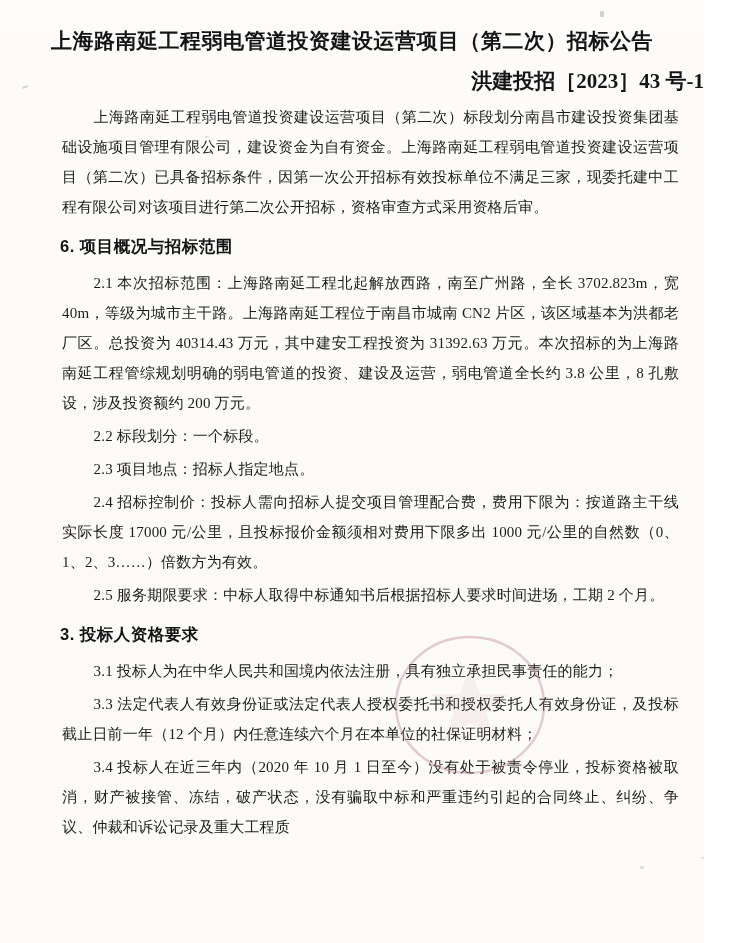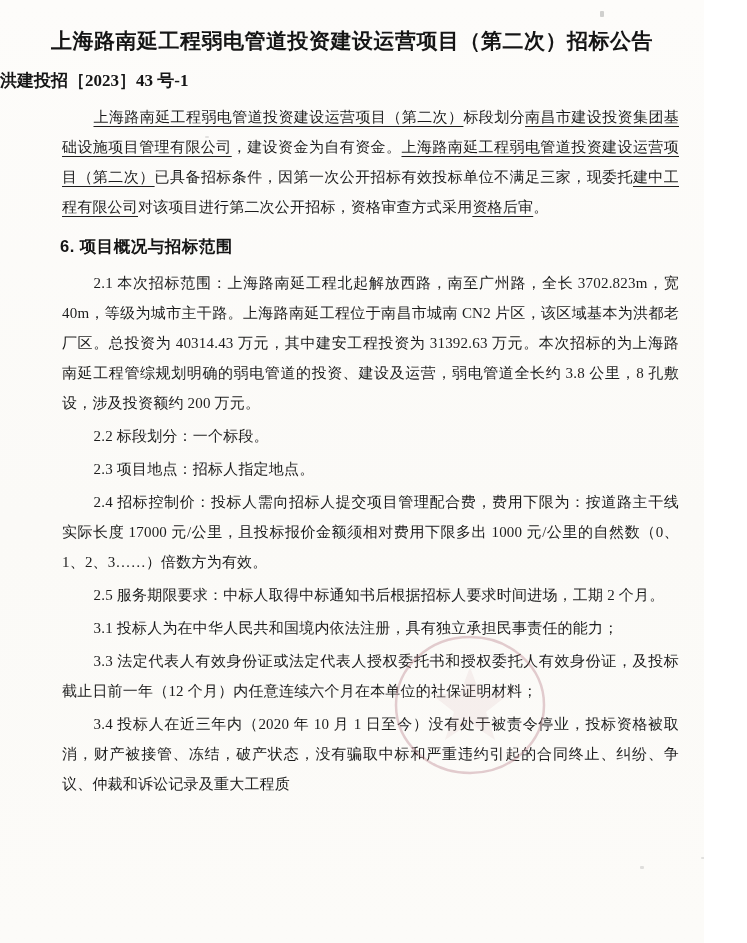--- a/index.html
+++ b/index.html
@@ -22,22 +22,22 @@
     text-align: center;
     font-size: 21px;
     line-height: 26px;
     font-weight: 700;
     letter-spacing: 0.5px;
     color: #151515;
   }
 
   .docnum {
     margin: 16px 0 0 0;
-    text-align: left;
-    font-size: 17px;
+    text-align: right;
+    font-size: 21px;
     line-height: 22px;
     font-weight: 700;
     color: #151515;
   }
 
   .doc-body {
     position: relative;
     margin: 10px 25px 0 62px;
   }
 
@@ -55,21 +55,20 @@
     margin: 0 0 3px 0;
     font-size: 15px;
     line-height: 30px;
     text-align: justify;
     text-indent: 2.1em;
     color: #1c1c1c;
     letter-spacing: 0.2px;
   }
 
   .uline {
-    text-decoration: underline;
     text-decoration-thickness: 1.3px;
     text-underline-offset: 4px;
   }
 
   .stamp {
     position: absolute;
     left: 390px;
     top: 630px;
     width: 160px;
     height: 150px;
@@ -98,20 +97,21 @@
   <div class="docnum">洪建投招［2023］43 号-1</div>
 
   <div class="doc-body">
       <p class="para"><span class="uline">上海路南延工程弱电管道投资建设运营项目（第二次）</span><span>标段划分</span><span class="uline">南昌市建设投资集团基础设施项目管理有限公司</span><span>，建设资金为自有资金。</span><span class="uline">上海路南延工程弱电管道投资建设运营项目（第二次）</span><span>已具备招标条件，因第一次公开招标有效投标单位不满足三家，现委托</span><span class="uline">建中工程有限公司</span><span>对该项目进行第二次公开招标，资格审查方式采用</span><span class="uline">资格后审</span><span>。</span></p>
       <div class="section-heading">6. 项目概况与招标范围</div>
       <p class="para"><span>2.1 本次招标范围：上海路南延工程北起解放西路，南至广州路，全长 3702.823m，宽 40m，等级为城市主干路。上海路南延工程位于南昌市城南 CN2 片区，该区域基本为洪都老厂区。总投资为 40314.43 万元，其中建安工程投资为 31392.63 万元。本次招标的为上海路南延工程管综规划明确的弱电管道的投资、建设及运营，弱电管道全长约 3.8 公里，8 孔敷设，涉及投资额约 200 万元。</span></p>
       <p class="para"><span>2.2 标段划分：一个标段。</span></p>
       <p class="para"><span>2.3 项目地点：招标人指定地点。</span></p>
       <p class="para"><span>2.4 招标控制价：投标人需向招标人提交项目管理配合费，费用下限为：按道路主干线实际长度 17000 元/公里，且投标报价金额须相对费用下限多出 1000 元/公里的自然数（0、1、2、3……）倍数方为有效。</span></p>
       <p class="para"><span>2.5 服务期限要求：中标人取得中标通知书后根据招标人要求时间进场，工期 2 个月。</span></p>
+      <div class="section-heading">3. 投标人资格要求</div>
       <p class="para"><span>3.1 投标人为在中华人民共和国境内依法注册，具有独立承担民事责任的能力；</span></p>
       <p class="para"><span>3.3 法定代表人有效身份证或法定代表人授权委托书和授权委托人有效身份证，及投标截止日前一年（12 个月）内任意连续六个月在本单位的社保证明材料；</span></p>
       <p class="para"><span>3.4 投标人在近三年内（2020 年 10 月 1 日至今）没有处于被责令停业，投标资格被取消，财产被接管、冻结，破产状态，没有骗取中标和严重违约引起的合同终止、纠纷、争议、仲裁和诉讼记录及重大工程质</span></p>
     </div>
 
   <svg class="stamp" viewBox="0 0 160 150" xmlns="http://www.w3.org/2000/svg">
     <ellipse cx="80" cy="75" rx="74" ry="68" fill="none" stroke="#b97e8a" stroke-width="2.5" opacity="0.38"></ellipse>
     <polygon points="80,37 90,64 119,64 96,82 105,110 80,93 55,110 64,82 41,64 70,64" fill="#c08a95" opacity="0.10"></polygon>
   </svg>
 

